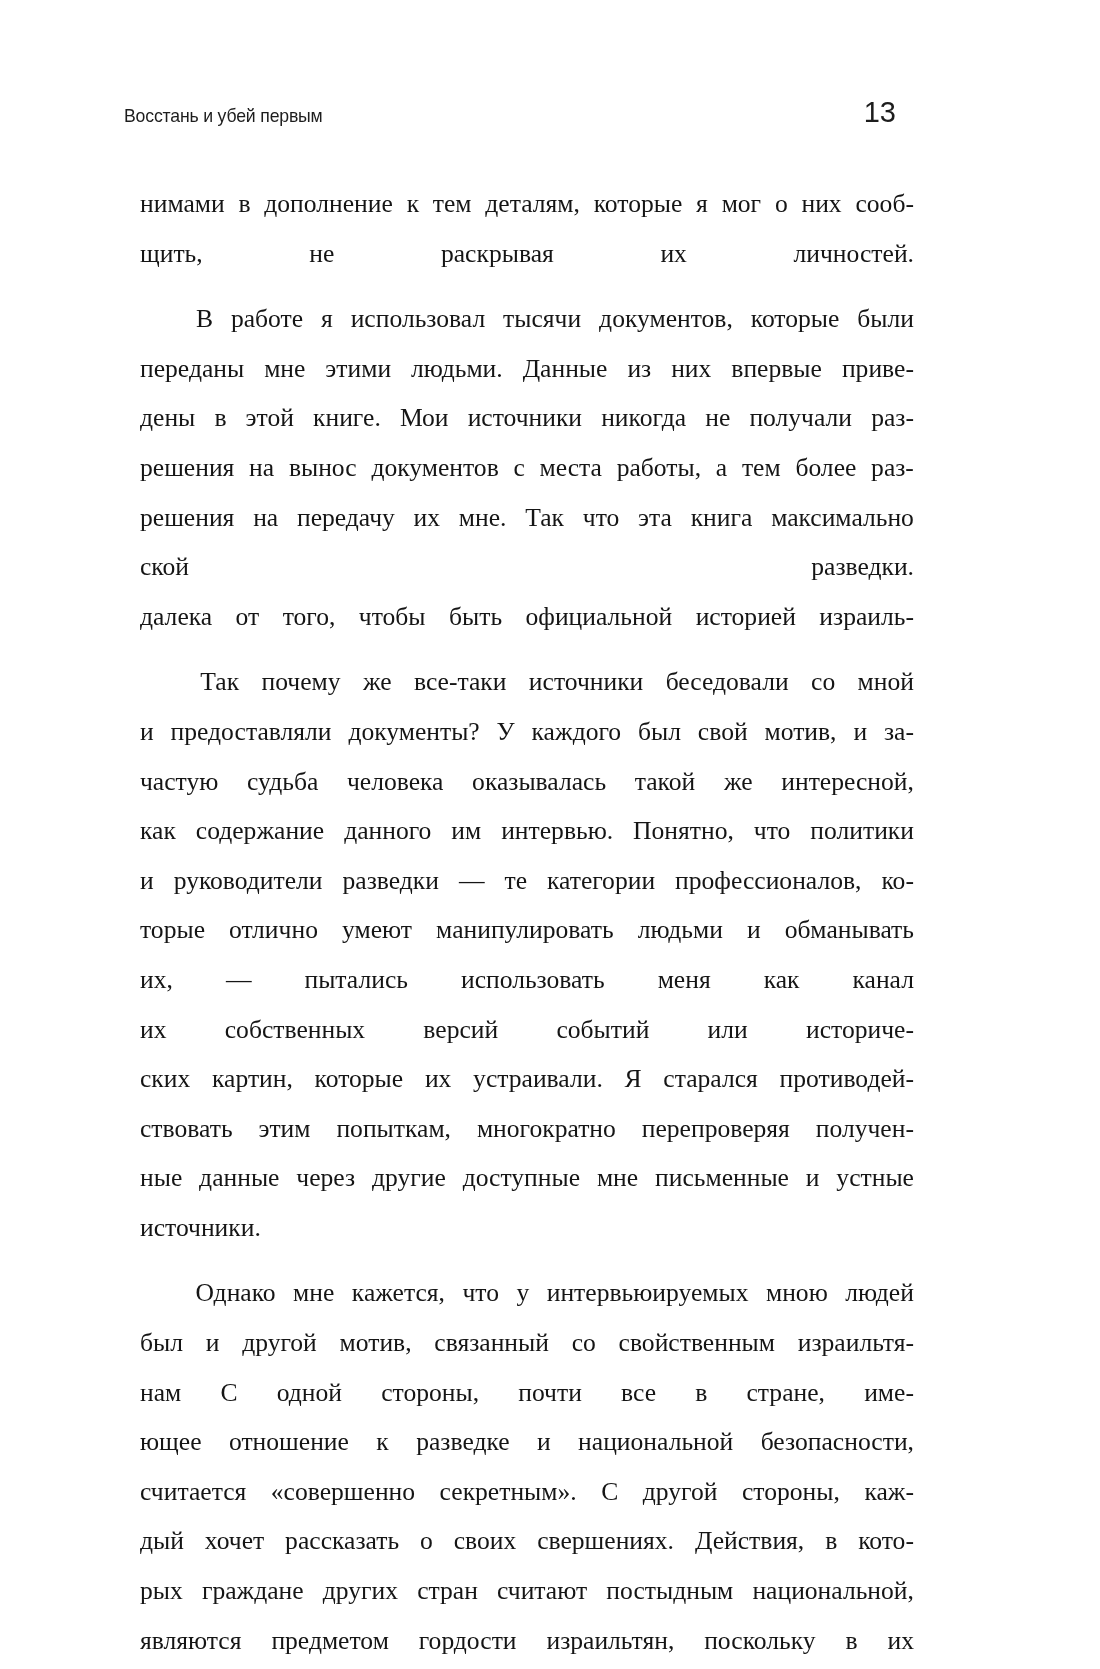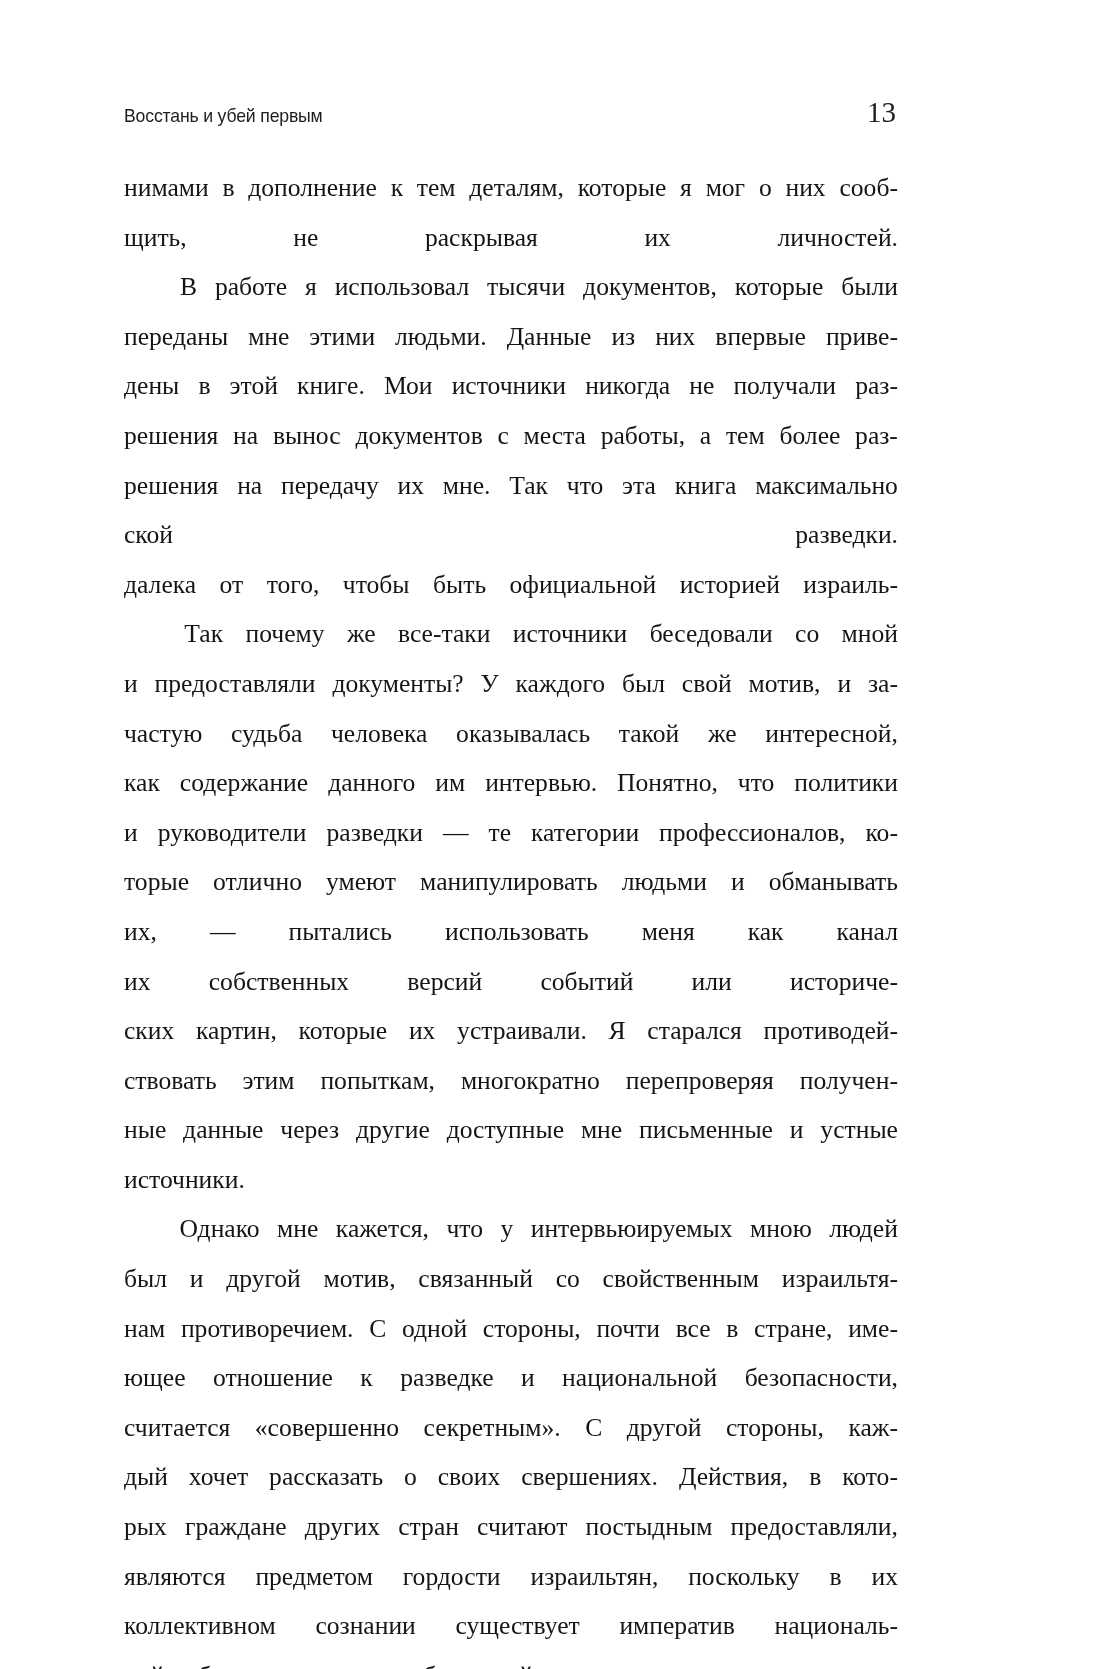--- a/index.html
+++ b/index.html
@@ -38,36 +38,36 @@
   .running-head-title {
     font-family: "Liberation Sans", "DejaVu Sans", sans-serif;
     font-size: 19px;
     letter-spacing: -0.2px;
     color: #1d1d1d;
     white-space: nowrap;
     transform: scaleX(0.93);
     transform-origin: left center;
   }
   .folio {
-    font-family: Liberation Serif, serif;
+    font-family: Liberation Sans, sans-serif;
     font-size: 29px;
     color: #1d1d1d;
     line-height: 1;
   }
 
   
   .text-block {
     position: absolute;
     left: 124px;
     top: 163px;
     width: 774px;
   }
 
   .para {
-    margin: 0;
+    margin: 16px;
     padding: 0;
   }
 
   .line {
     display: flex;
     width: 774px;
     font-size: 25.6px;
     line-height: 49.6px;
     height: 49.6px;
     white-space: pre;
@@ -127,24 +127,24 @@
         <div class="line justify"><span class="w">их,</span><span class="w">—</span><span class="w">пытались</span><span class="w">использовать</span><span class="w">меня</span><span class="w">как</span><span class="w">канал</span></div>
         <div class="line justify"><span class="w">их</span><span class="w">собственных</span><span class="w">версий</span><span class="w">событий</span><span class="w">или</span><span class="w">историче-</span></div>
         <div class="line justify"><span class="w">ских</span><span class="w">картин,</span><span class="w">которые</span><span class="w">их</span><span class="w">устраивали.</span><span class="w">Я</span><span class="w">старался</span><span class="w">противодей-</span></div>
         <div class="line justify"><span class="w">ствовать</span><span class="w">этим</span><span class="w">попыткам,</span><span class="w">многократно</span><span class="w">перепроверяя</span><span class="w">получен-</span></div>
         <div class="line justify"><span class="w">ные</span><span class="w">данные</span><span class="w">через</span><span class="w">другие</span><span class="w">доступные</span><span class="w">мне</span><span class="w">письменные</span><span class="w">и</span><span class="w">устные</span></div>
         <div class="line flush"><span class="w">источники.</span></div>
       </div>
       <div class="para">
         <div class="line justify"><span class="indent"></span><span class="w">Однако</span><span class="w">мне</span><span class="w">кажется,</span><span class="w">что</span><span class="w">у</span><span class="w">интервьюируемых</span><span class="w">мною</span><span class="w">людей</span></div>
         <div class="line justify"><span class="w">был</span><span class="w">и</span><span class="w">другой</span><span class="w">мотив,</span><span class="w">связанный</span><span class="w">со</span><span class="w">свойственным</span><span class="w">израильтя-</span></div>
-        <div class="line justify"><span class="w">нам</span><span class="w">противоречием.</span><span class="w">С</span><span class="w">одной</span><span class="w">стороны,</span><span class="w">почти</span><span class="w">все</span><span class="w">в</span><span class="w">стране,</span><span class="w">име-</span></div>
+        <div class="line justify"><span class="w">нам</span><span class="w">С</span><span class="w">одной</span><span class="w">стороны,</span><span class="w">почти</span><span class="w">все</span><span class="w">в</span><span class="w">стране,</span><span class="w">име-</span></div>
         <div class="line justify"><span class="w">ющее</span><span class="w">отношение</span><span class="w">к</span><span class="w">разведке</span><span class="w">и</span><span class="w">национальной</span><span class="w">безопасности,</span></div>
         <div class="line justify"><span class="w">считается</span><span class="w">«совершенно</span><span class="w">секретным».</span><span class="w">С</span><span class="w">другой</span><span class="w">стороны,</span><span class="w">каж-</span></div>
         <div class="line justify"><span class="w">дый</span><span class="w">хочет</span><span class="w">рассказать</span><span class="w">о</span><span class="w">своих</span><span class="w">свершениях.</span><span class="w">Действия,</span><span class="w">в</span><span class="w">кото-</span></div>
-        <div class="line justify"><span class="w">рых</span><span class="w">граждане</span><span class="w">других</span><span class="w">стран</span><span class="w">считают</span><span class="w">постыдным</span><span class="w">предоставляли,</span></div>
+        <div class="line justify"><span class="w">рых</span><span class="w">граждане</span><span class="w">других</span><span class="w">стран</span><span class="w">считают</span><span class="w">постыдным</span><span class="w">национальной,</span></div>
         <div class="line justify"><span class="w">являются</span><span class="w">предметом</span><span class="w">гордости</span><span class="w">израильтян,</span><span class="w">поскольку</span><span class="w">в</span><span class="w">их</span></div>
         <div class="line justify"><span class="w">коллективном</span><span class="w">сознании</span><span class="w">существует</span><span class="w">императив</span><span class="w">националь-</span></div>
         <div class="line justify"><span class="w">ной</span><span class="w">безопасности,</span><span class="w">необходимый</span><span class="w">для</span><span class="w">защиты</span><span class="w">находящихся</span></div>
       </div>
     </div>
 
 </div>
 
 </body></html>

